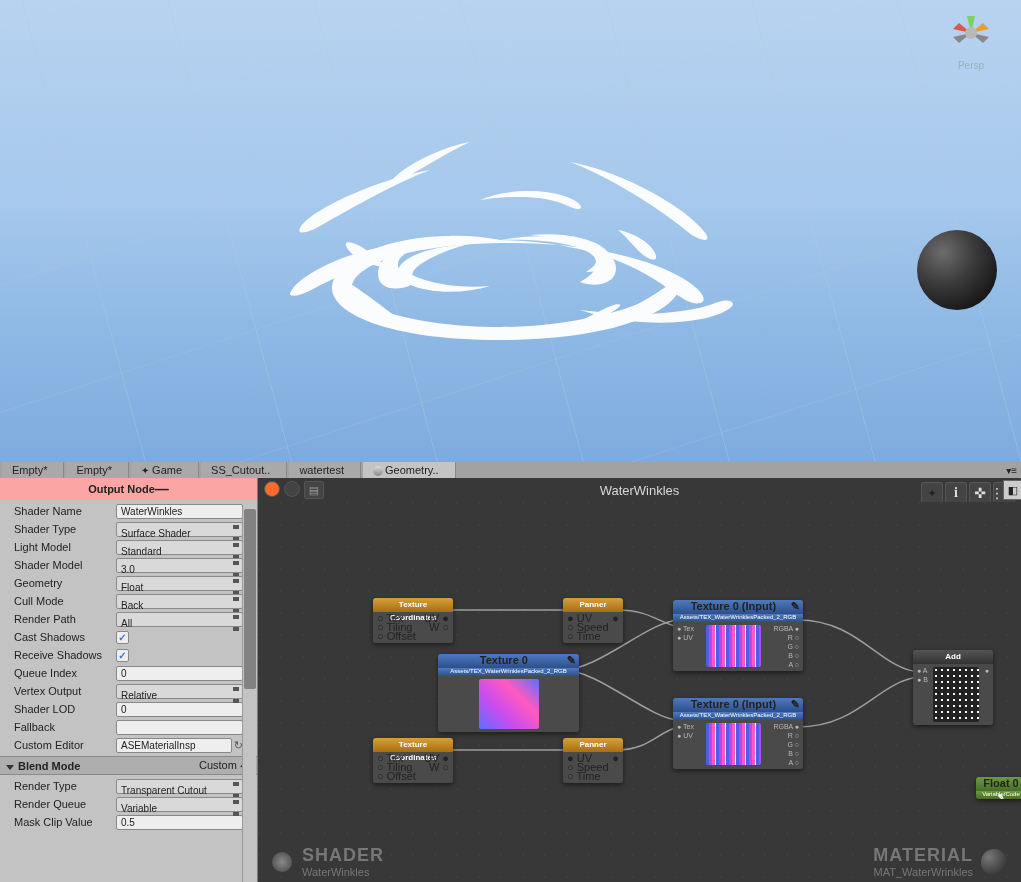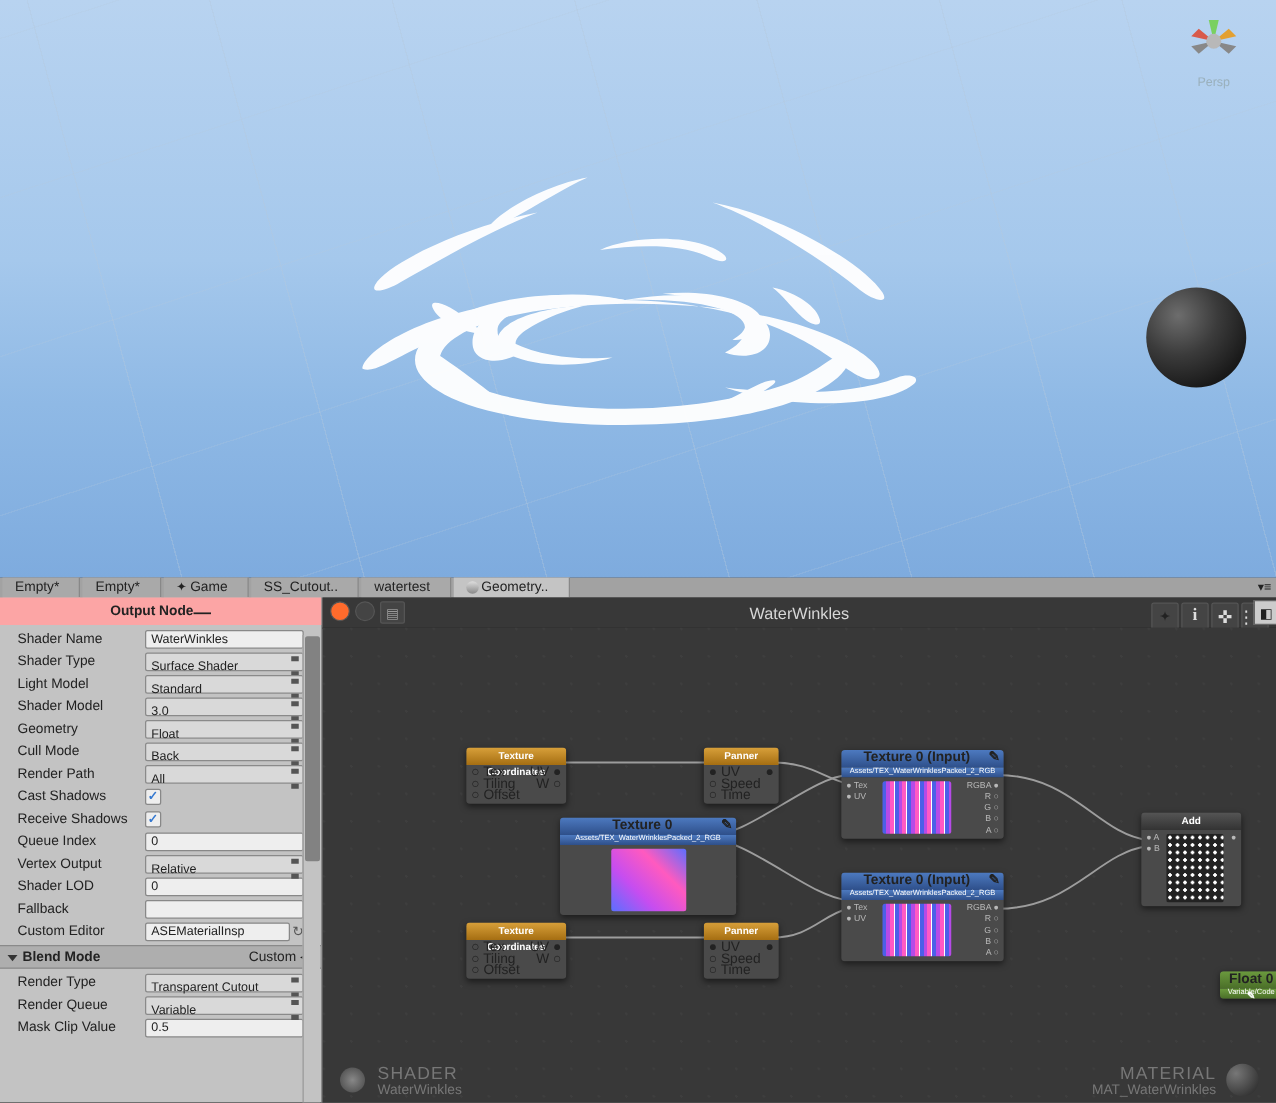--- a/index.html
+++ b/index.html
@@ -47,21 +47,21 @@
 .h-orange{background:linear-gradient(#d8a03a,#a56e12)}
 .h-blue{background:linear-gradient(#4d7ac0,#2e4f8a)}
 .h-gray{background:linear-gradient(#555,#333)}
 .h-green{background:linear-gradient(#6b9a3e,#4a6e28)}
 .wire{position:absolute;stroke:#c8c8c8;stroke-width:1.5;fill:none;opacity:.7}
 .tex-preview{width:60px;height:50px;background:linear-gradient(45deg,#5b6fff,#c64df0,#ff5abf,#5b6fff);border-radius:2px;margin:1px auto}
 .tex-preview.wave{background:repeating-linear-gradient(90deg,#4d5fe8 0 3px,#b64ae8 3px 6px,#ff5ac4 6px 9px,#fff 9px 10px)}
 .tex-preview.noise{background:#222;background-image:radial-gradient(#fff 30%,transparent 30%);background-size:6px 6px}
 .footer-labels{position:absolute;bottom:4px;left:14px;right:14px;display:flex;justify-content:space-between}
 .fl{display:flex;align-items:center;gap:8px}
-.fl-big{font-size:14px;font-weight:normal;color:#777;letter-spacing:1px}
+.fl-big{font-size:18px;font-weight:bold;color:#777;letter-spacing:1px}
 .fl-small{font-size:11px;color:#777}
 .mat-ball{width:26px;height:26px;border-radius:50%;background:radial-gradient(circle at 30% 30%,#777,#222)}
 </style>
 </head>
 <body>
 
 <div class="scene-view">
   <div class="grid"></div>
   <svg class="effect" width="560" height="320">
     <g fill="#fff" opacity="0.96">
@@ -289,21 +289,21 @@
             </div>
             <div class="node-row">
               <span>○ Speed</span>
             </div>
             <div class="node-row">
               <span>○ Time</span>
             </div>
           </div>
       </div>
 
-      <div class="node" style="left:190px;top:152px;width:141px">
+      <div class="node" style="left:180px;top:152px;width:141px">
         <div class="node-h h-blue"><span>Texture 0</span> <span style="float:right">✎</span></div>
         <div class="node-sub h-blue">Assets/TEX_WaterWrinklesPacked_2_RGB</div>
         <div class="node-b">
             <div class="tex-preview"></div>
           </div>
       </div>
 
       <div class="node" style="left:415px;top:98px;width:130px">
         <div class="node-h h-blue"><span>Texture 0 (Input)</span> <span style="float:right">✎</span></div>
         <div class="node-sub h-blue">Assets/TEX_WaterWrinklesPacked_2_RGB</div>

